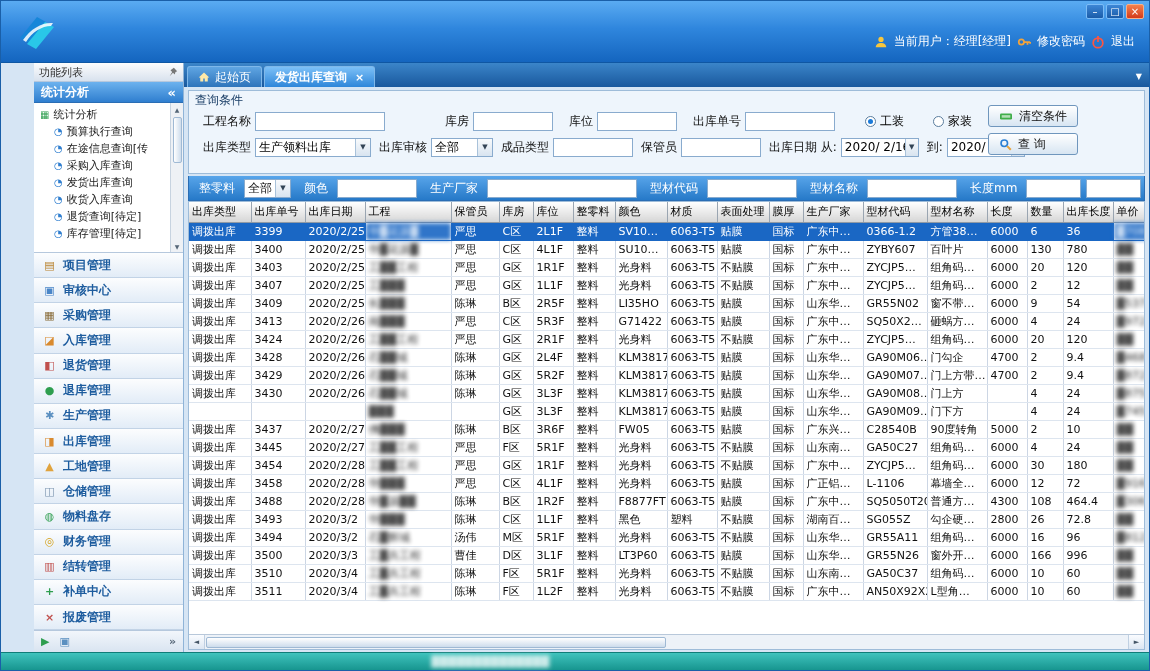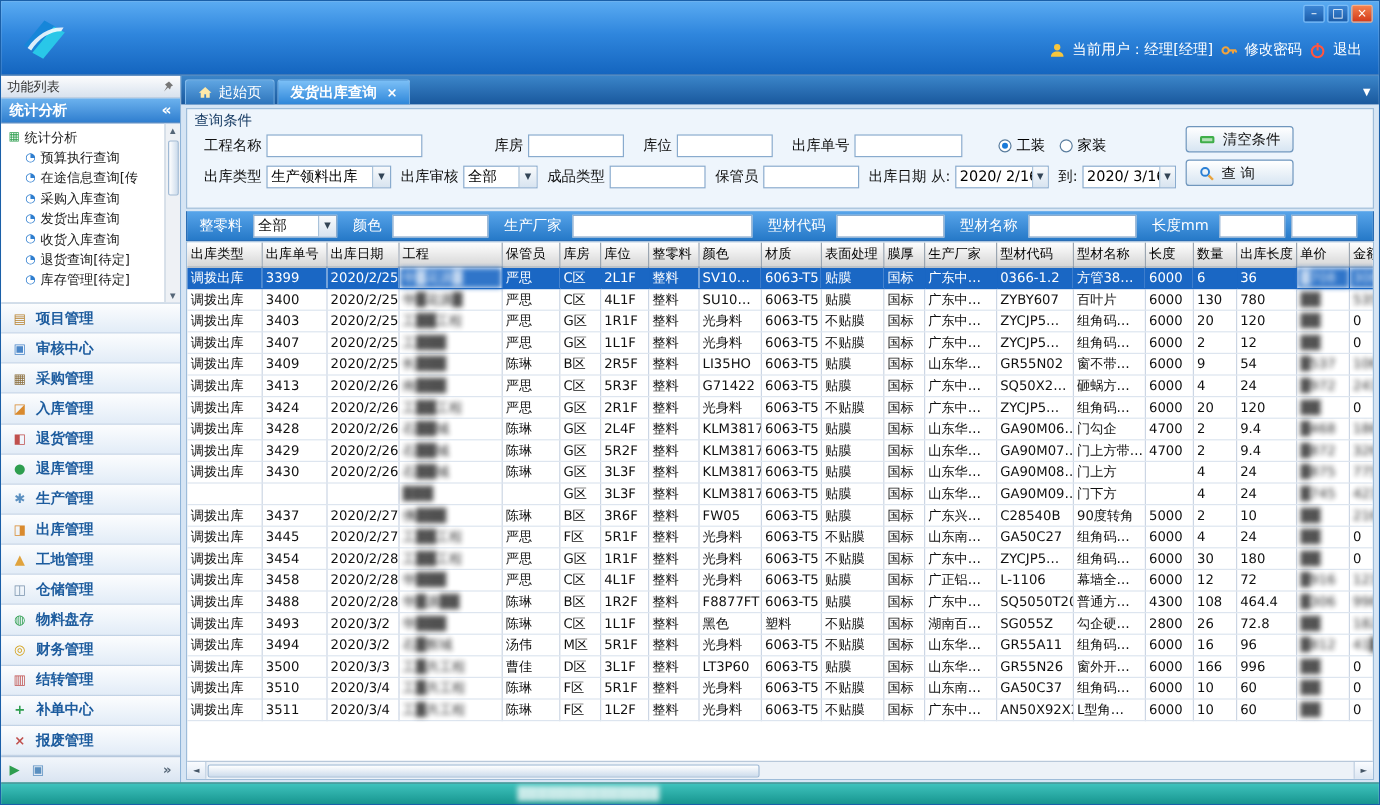--- a/index.html
+++ b/index.html
@@ -19,21 +19,21 @@
   .win-btn { width:18px; height:15px; display:flex; align-items:center; justify-content:center;
     color:#fff; font-size:10px; line-height:1; border:1px solid #7cbcf6; border-radius:2px;
     background:linear-gradient(#3c86d6,#1b5ca8); cursor:default; }
   .win-btn.close { background:linear-gradient(#f4814d,#d43a1a); border-color:#f7b08a; }
   .user-area { position:absolute; right:14px; bottom:12px; display:flex; align-items:center;
     gap:6px; color:#fff; white-space:nowrap; }
   .user-area .linklike { cursor:pointer; }
   .ico { display:inline-flex; align-items:center; }
 
   
-  .main-row { flex:1; display:flex; min-height:0; }
+  .main-row { flex:1; display:flex; min-height:0;padding-left:33px; }
 
   
   .sidebar { width:150px; flex:0 0 150px; display:flex; flex-direction:column;
     background:#e9eef5; border-right:1px solid #8fb4d8; }
   .sidebar-titlebar { height:19px; flex:0 0 19px; display:flex; align-items:center;
     justify-content:space-between; padding:0 5px; font-size:11px; color:#333;
     background:linear-gradient(#fdfdfd,#d8e2ee); border-bottom:1px solid #b6c8dd; }
   .section-header { height:21px; flex:0 0 21px; display:flex; align-items:center;
     justify-content:space-between; padding:0 7px; color:#fff; font-weight:bold;
     background:linear-gradient(#6cb2ee,#2f7ecf); border-bottom:1px solid #2a6db4; }
@@ -80,29 +80,29 @@
     background:#d6e5f4; }
 
   
   .query-box { position:relative; height:84px; flex:0 0 84px; border:1px solid #9ebcd9;
     background:#eef5fc; padding:1px 6px 0; margin-bottom:2px; }
   .group-label { height:16px; line-height:16px; color:#1a3e66; font-size:12px; }
   .q-row { display:flex; align-items:center; height:26px; white-space:nowrap; }
   .q-label { color:#111; margin-right:4px; }
   .tb { height:19px; border:1px solid #89abce; background:#fff; font:inherit; font-size:12px;
     padding:0 3px; }
-  .w130{width:130px} .w90{width:90px} .w80{width:80px} .w100{width:104px} .w62{width:62px}
+  .w130{width:130px} .w90{width:90px} .w80{width:80px} .w100{width:116px} .w62{width:62px}
   .w78{width:78px} .w55{width:55px} .w150{width:150px} .w70{width:70px}
   .ml8{margin-left:8px} .ml16{margin-left:16px} .ml60{margin-left:60px}
   .dd { display:inline-flex; align-items:center; justify-content:space-between; height:19px;
     border:1px solid #89abce; background:#fff; cursor:pointer; }
   .dd-val { padding:0 3px; overflow:hidden; white-space:nowrap; }
   .dd-arrow { width:15px; align-self:stretch; display:flex; align-items:center; justify-content:center;
     font-size:7px; color:#345; background:linear-gradient(#f8fafc,#d8e4f0); border-left:1px solid #a9c2da; }
-  .radio-group { display:inline-flex; gap:12px; margin-left:30px; }
+  .radio-group { display:inline-flex; gap:29px; margin-left:30px; }
   .radio-wrap { display:inline-flex; align-items:center; gap:4px; cursor:pointer; }
   .radio { width:11px; height:11px; border-radius:50%; border:1px solid #5a7d9e; background:#fff;
     position:relative; display:inline-block; }
   .radio.checked::after { content:""; position:absolute; inset:2px; border-radius:50%; background:#1a7ad9; }
   .side-btns { position:absolute; top:14px; right:66px; display:flex; flex-direction:column; gap:6px; }
   .btn { height:22px; display:flex; align-items:center; gap:6px; padding:0 10px; font:inherit;
     font-size:12px; color:#111; border:1px solid #6f96bd; border-radius:3px; cursor:pointer;
     background:linear-gradient(#ffffff,#d7e5f2); }
 
   

